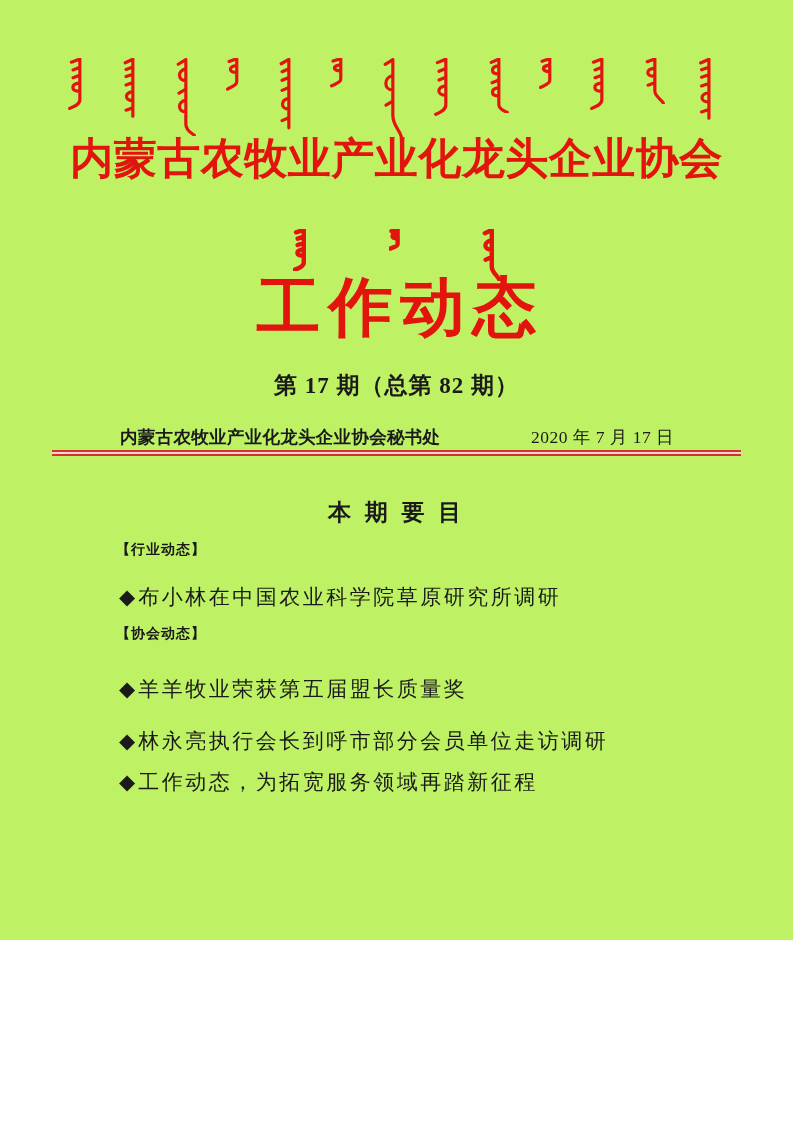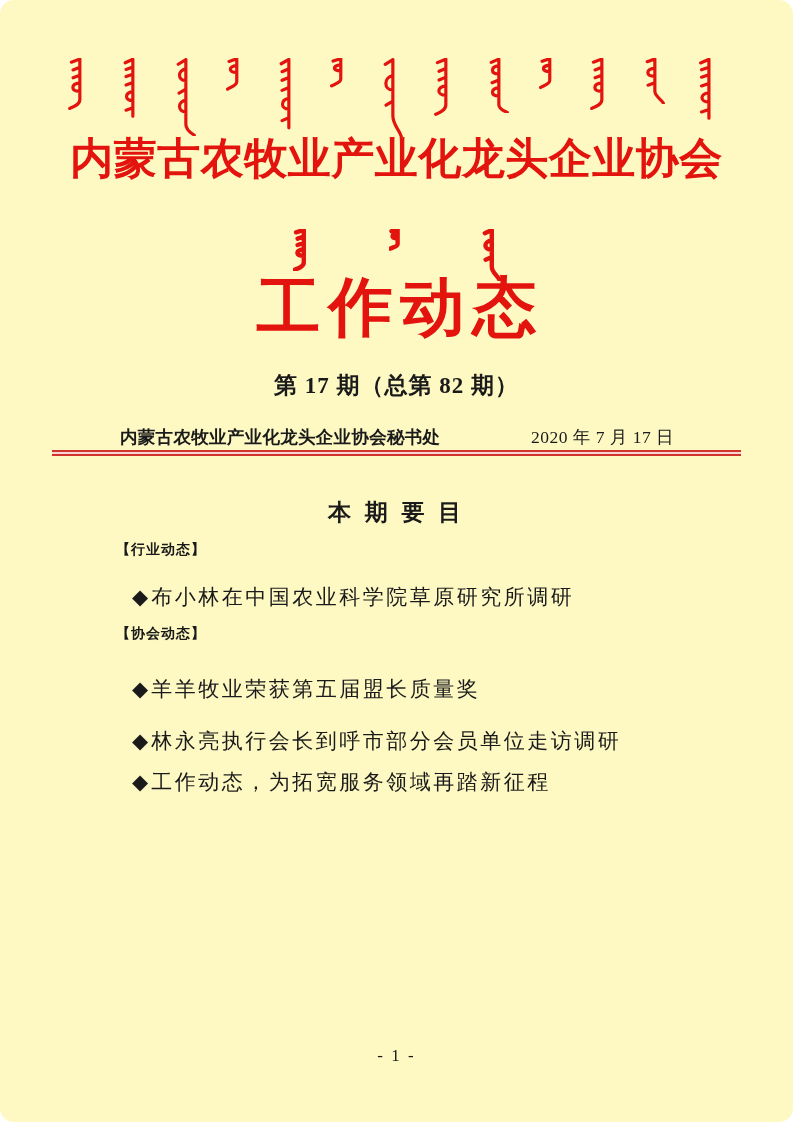--- a/index.html
+++ b/index.html
@@ -1,24 +1,23 @@
 <!DOCTYPE html>
 <html><head>
 <meta charset="utf-8">
 <style>
   html, body { margin: 0; padding: 0; background: #ffffff; }
   .page {
     position: relative;
     width: 793px;
-    height: 1122px;
-    background: #fef9c3;
+    height: 940px;
+    background: #bef264;
     overflow: hidden;
     font-family: "Liberation Serif", serif;
     color: #1a1a1a;
-    border-radius: 14px;
   }
 
   
   .mong-row {
     position: absolute;
     display: flex;
     align-items: flex-start;
   }
   .mong-row-1 {
     top: 58px;
@@ -124,21 +123,21 @@
     position: absolute;
     left: 116px;
     font-size: 14px;
     font-weight: bold;
     font-family: "Liberation Sans", sans-serif;
     letter-spacing: 1px;
   }
 
   .toc-item {
     position: absolute;
-    left: 132px;
+    left: 119px;
     font-size: 21px;
     letter-spacing: 2.5px;
     white-space: nowrap;
   }
   .toc-item .bullet { margin-right: 3px; letter-spacing: 0; }
 
   .page-num {
     position: absolute;
     top: 1046px;
     left: 0;

